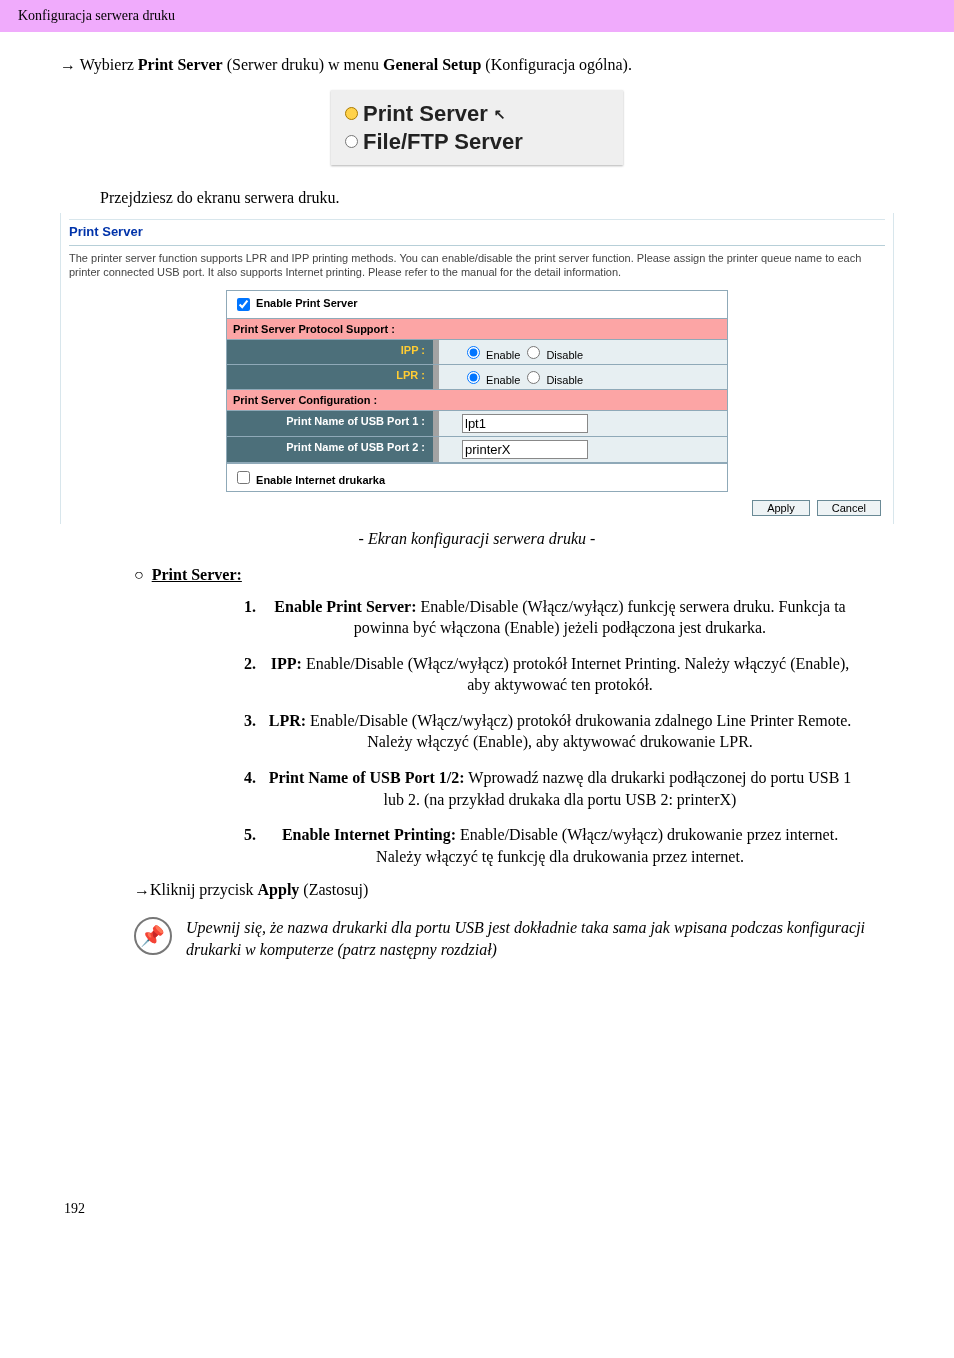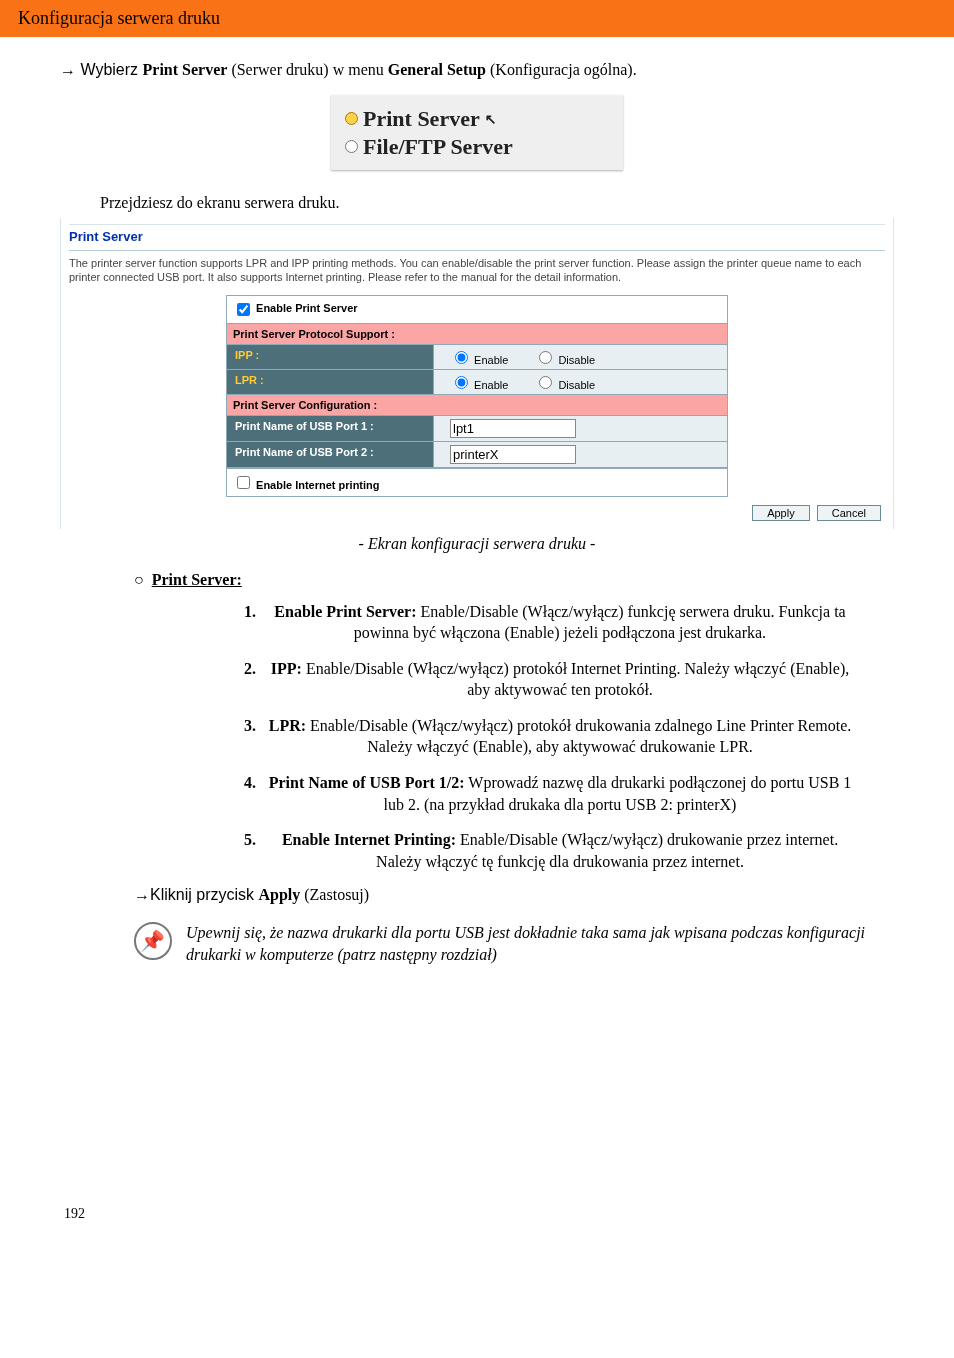--- a/index.html
+++ b/index.html
@@ -9,41 +9,41 @@
     font-size: 16px;
     background: #fff;
     color: #000;
     width: 954px;
   }
   .page {
     padding: 0 60px 40px 60px;
     box-sizing: border-box;
   }
   .header-bar {
-    background: #f97316;
+    background: #f0abfc;
     padding: 8px 18px;
-    font-size: 18px;
+    font-size: 14px;
     margin-bottom: 24px;
   }
   .indent {
     margin-left: 60px;
   }
   .step-line {
     margin: 0 0 16px 0;
   }
   .arrow {
-    font-family: Liberation Sans, sans-serif;
+    font-family: Liberation Serif, serif;
   }
   .menu-shot {
     display: block;
     width: 260px;
     margin: 14px auto 24px auto;
     background: #efefef;
     padding: 10px 18px 10px 14px;
-    font-family: Liberation Serif, serif;
+    font-family: Liberation Sans, sans-serif;
     font-size: 22px;
     font-weight: bold;
     color: #222;
     box-shadow: 0 1px 2px rgba(0,0,0,0.3);
     line-height: 1.25;
   }
   .menu-shot .row { position: relative; padding-left: 18px; }
   .menu-shot .sel-dot {
     position: absolute; left: 0; top: 7px;
     width: 11px; height: 11px; border-radius: 50%;
@@ -108,33 +108,33 @@
   }
   .cfg-row {
     display: flex;
     border-bottom: 1px solid #8fa9b8;
   }
   .cfg-row:last-of-type { border-bottom: none; }
   .cfg-label {
     width: 190px;
     background: #4c6f7a;
     color: #fff;
-    text-align: left;
+    text-align: right;
     padding: 4px 8px;
-    border-right: 1px solid #a3a3a3;
+    border-right: 6px solid #a3a3a3;
     font-weight: bold;
   }
   .cfg-label.orange { color: #ffcc33; }
   .cfg-val {
     flex: 1;
     background: #e7eff2;
-    padding: 3px 16px;
+    padding: 3px 23px;
     display: flex;
     align-items: center;
-    gap: 26px;
+    gap: 2px;
   }
   .cfg-val input[type=text] {
     width: 120px;
     font-size: 13px;
     border: 1px solid #888;
     padding: 1px 2px;
   }
   .cfg-bottom {
     padding: 4px 6px;
     font-weight: bold;
@@ -262,21 +262,21 @@
 
       <div class="cfg-row">
         <div class="cfg-label">Print Name of USB Port 2 :</div>
         <div class="cfg-val">
           <input type="text" value="printerX" style="">
         </div>
       </div>
 
       <div class="cfg-bottom">
         <input type="checkbox" style="">
-        <span>Enable Internet printing</span>
+        <span>Enable Internet drukarka</span>
       </div>
     </div>
 
     <div class="btn-row">
       <span class="btn">Apply</span>
       <span class="btn">Cancel</span>
     </div>
   </div>
 
   <div class="caption">- Ekran konfiguracji serwera druku -</div>

